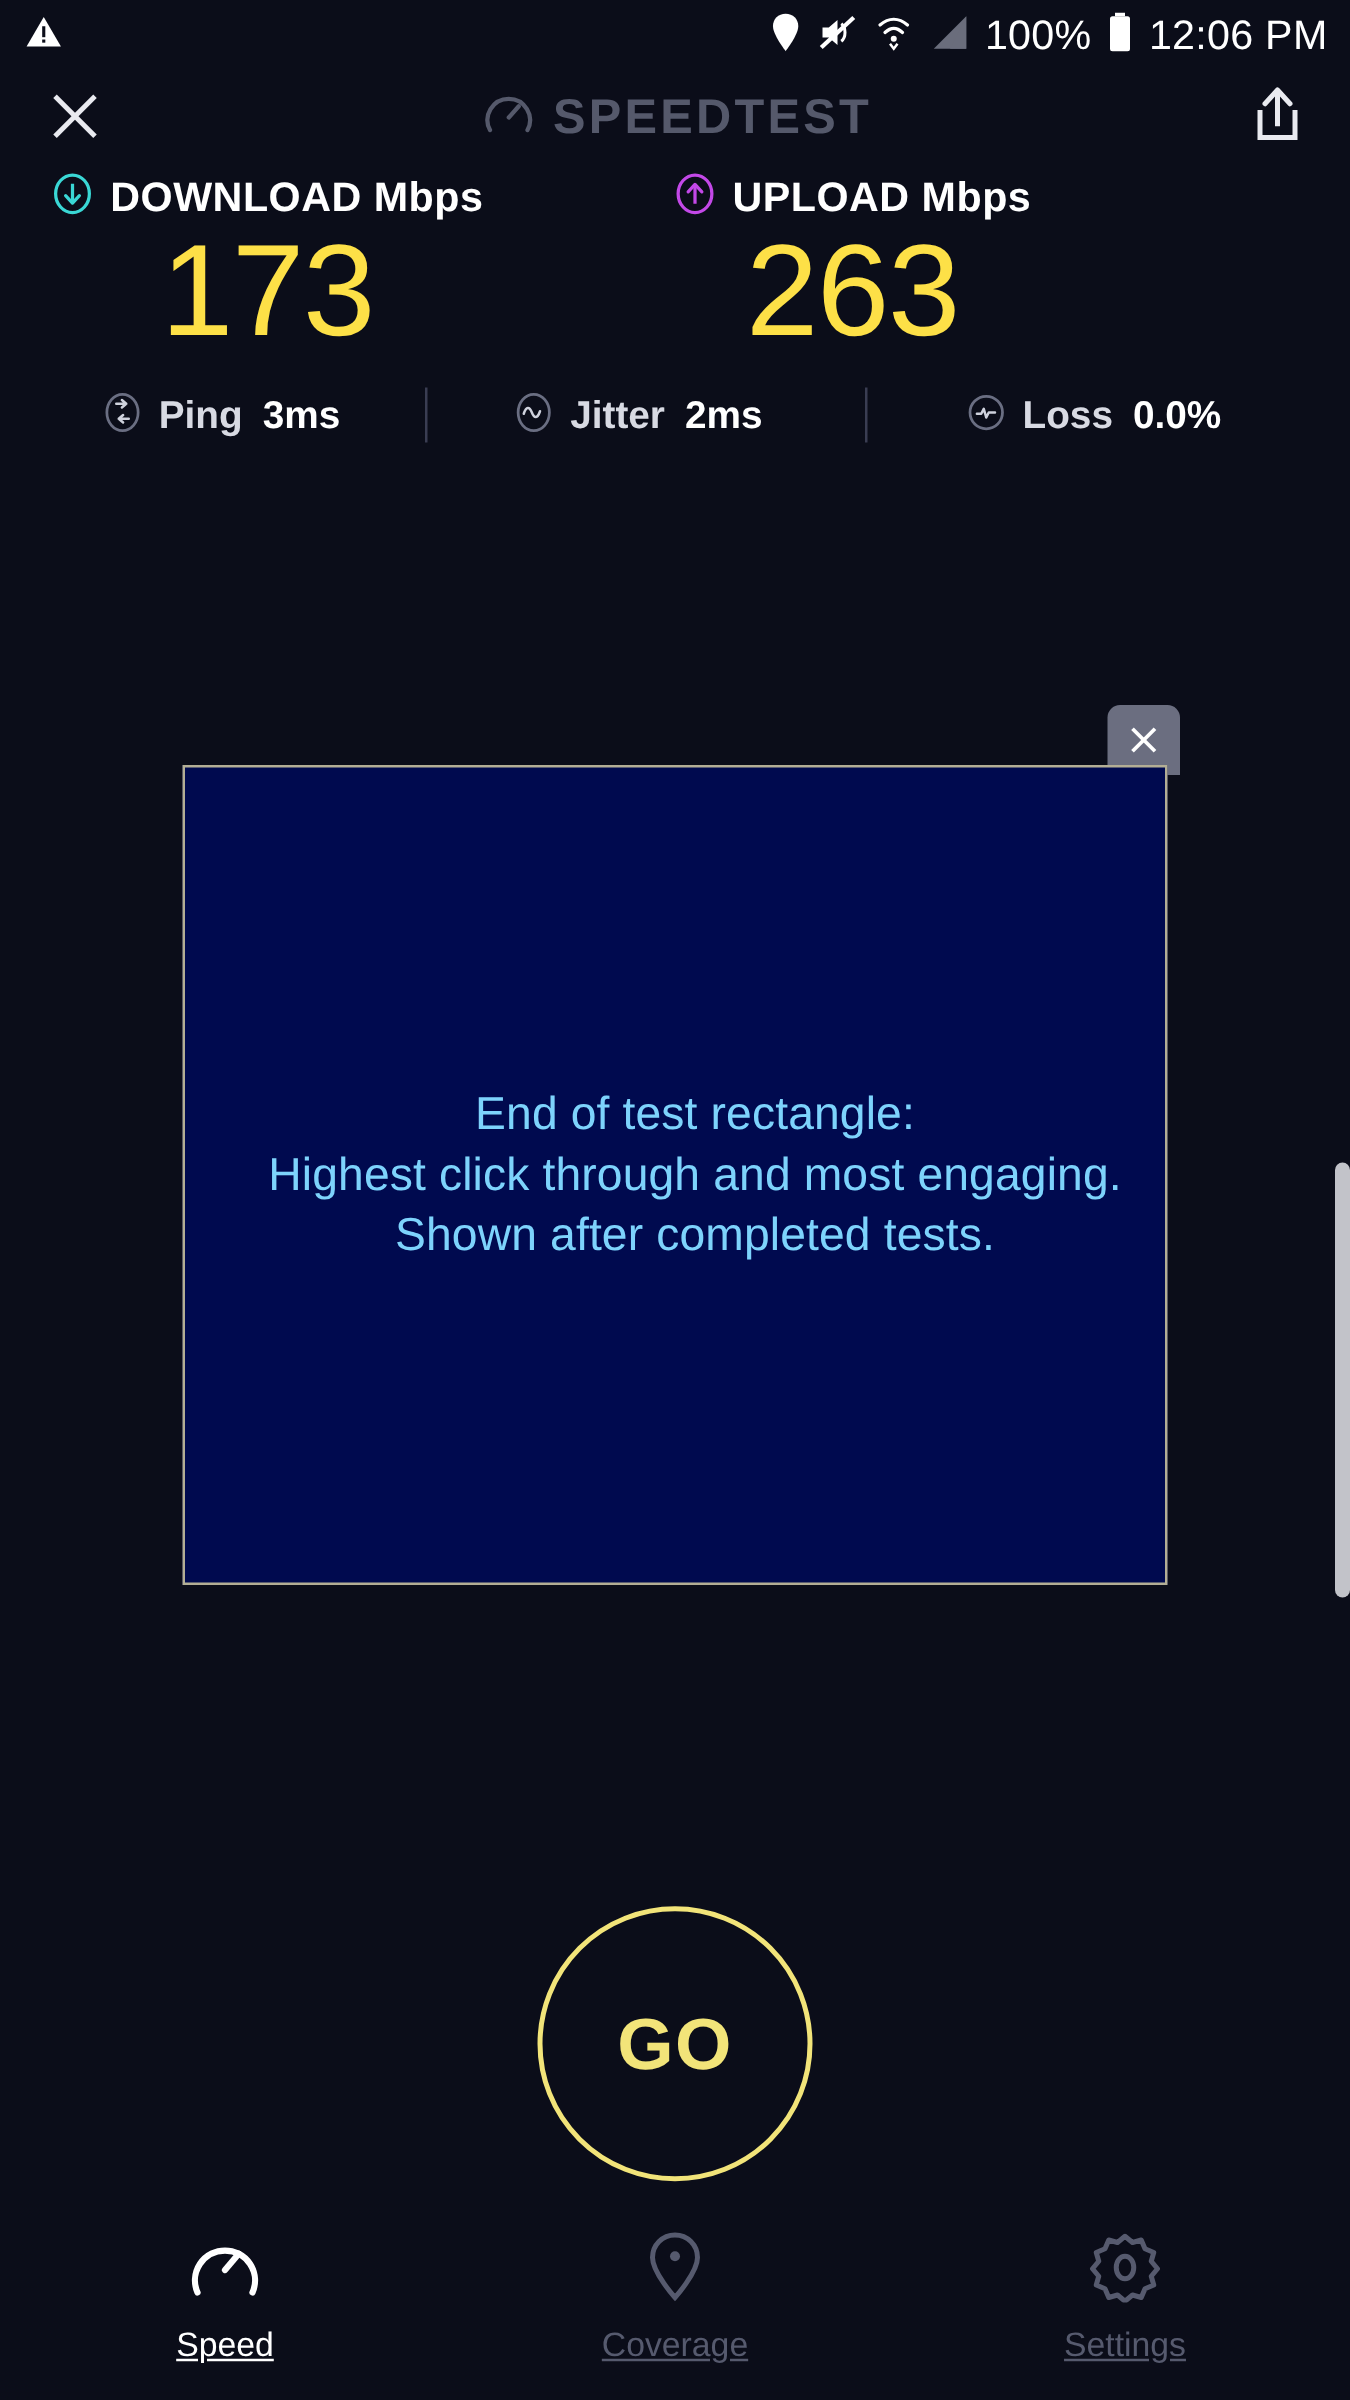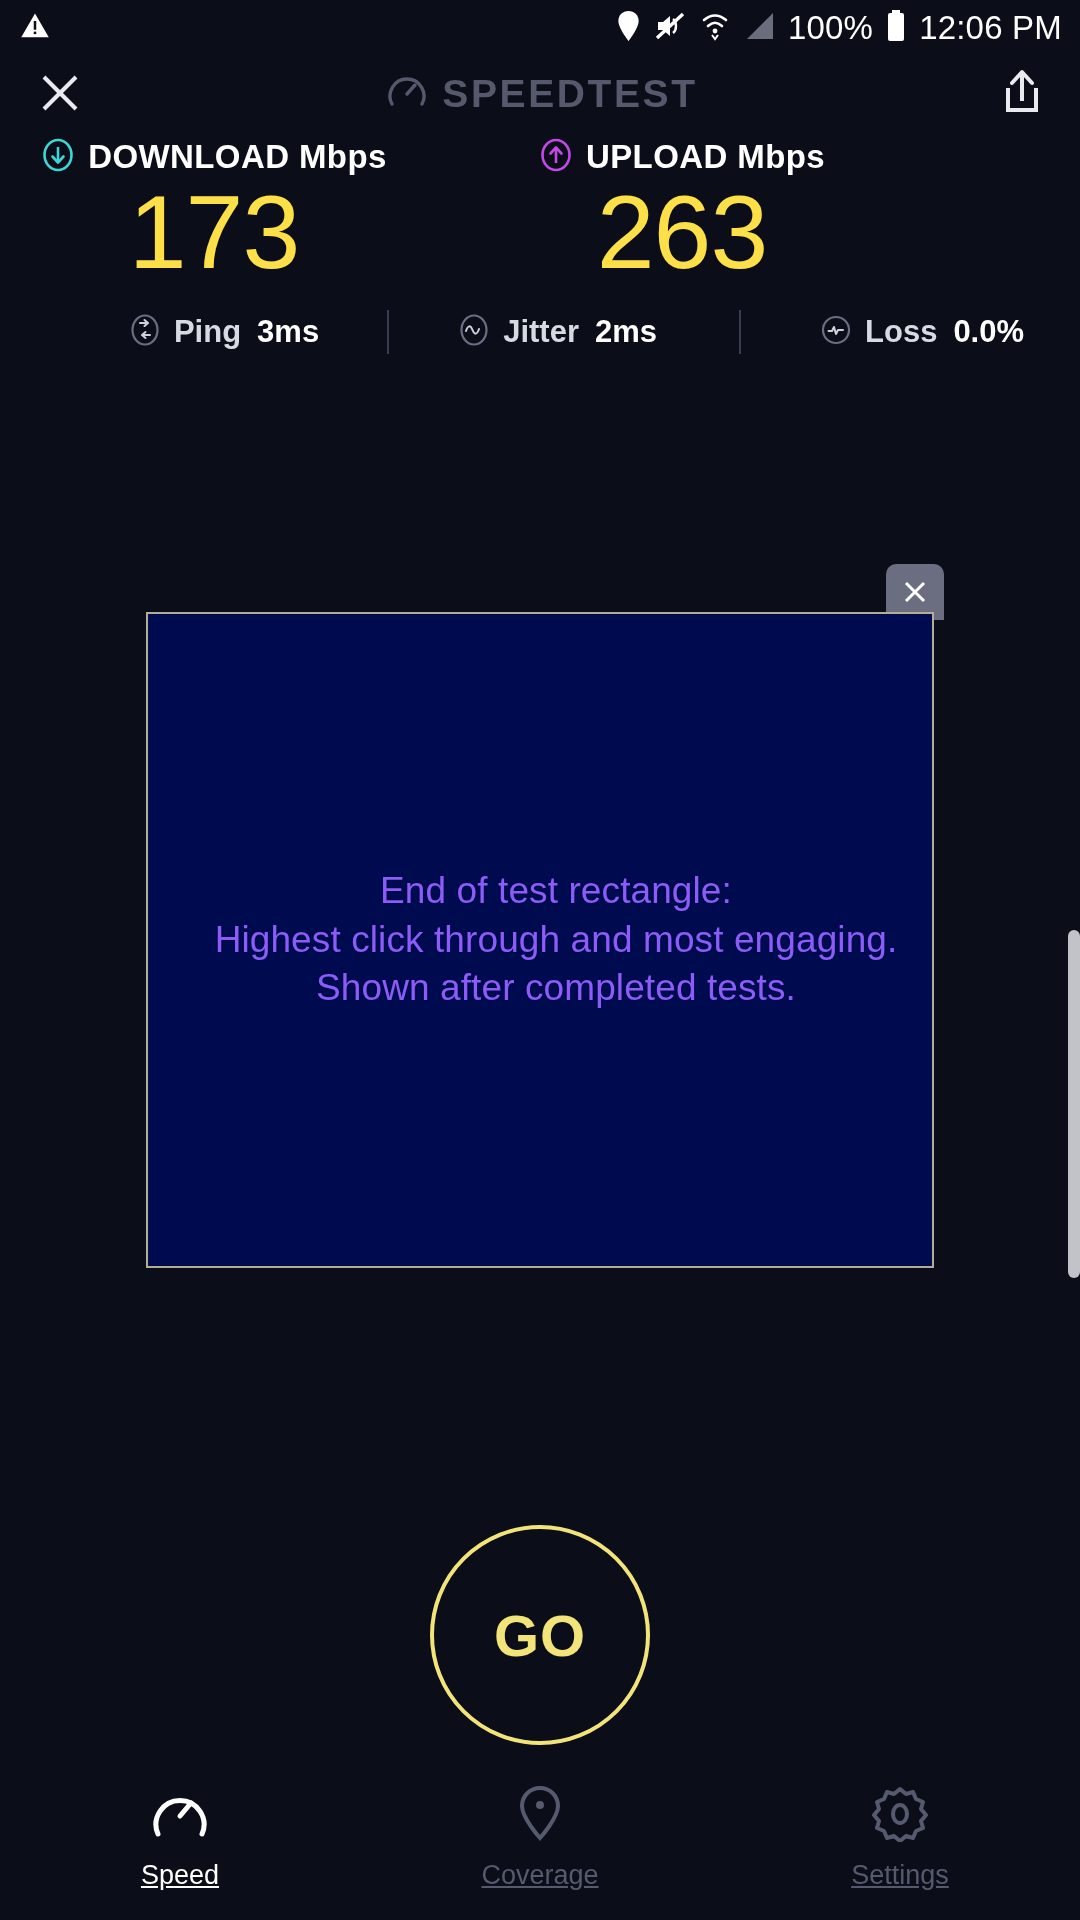--- a/index.html
+++ b/index.html
@@ -40,21 +40,21 @@
   .speed-head { display:flex; align-items:center; gap:13px; }
   .speed-label { color:#ffffff; font-size:33px; font-weight:bold; letter-spacing:0.4px; }
   .speed-value {
     color:#fde047; font-size:104px; font-weight:300; line-height:1.0;
     margin-top:4px; letter-spacing:-1px;
   }
 
   
   .metrics {
     position:absolute; top:310px; left:0; width:1012px; height:44px;
-    display:flex; align-items:center; justify-content:center;margin-left:47px;
+    display:flex; align-items:center; justify-content:center;
   }
   .metric { display:flex; align-items:center; gap:12px; }
   .metric-name { color:#d8dae3; font-size:31px; font-weight:bold; }
   .metric-value { color:#ffffff; font-size:31px; font-weight:bold; margin-left:4px; }
   .mdiv { width:2px; height:44px; background:#3a3d52; }
   .m1 { margin-left:46px; }
   .gap-a { width:68px; }
   .gap-b { width:68px; }
   .gap-c { width:82px; }
   .gap-d { width:78px; }
@@ -64,21 +64,21 @@
     position:absolute; left:886px; top:564px; width:58px; height:56px;
     background:#6b6e80; border-radius:10px 10px 0 0;
     display:flex; align-items:center; justify-content:center;
   }
   .ad-box {
     position:absolute; left:146px; top:612px; width:788px; height:656px;
     background:#000a4f; border:2px solid #b3ae95;
     display:flex; align-items:center; justify-content:center;
   }
   .ad-text {
-    color:#8b5cf6; font-size:37px; line-height:1.32; text-align:center;
+    color:#7dd3fc; font-size:37px; line-height:1.32; text-align:center;
     letter-spacing:0.1px;
     margin-left:32px;
   }
   .scrollbar {
     position:absolute; left:1068px; top:930px; width:12px; height:348px;
     background:#c2c3c9; border-radius:6px;
   }
 
   
   .go-btn {

